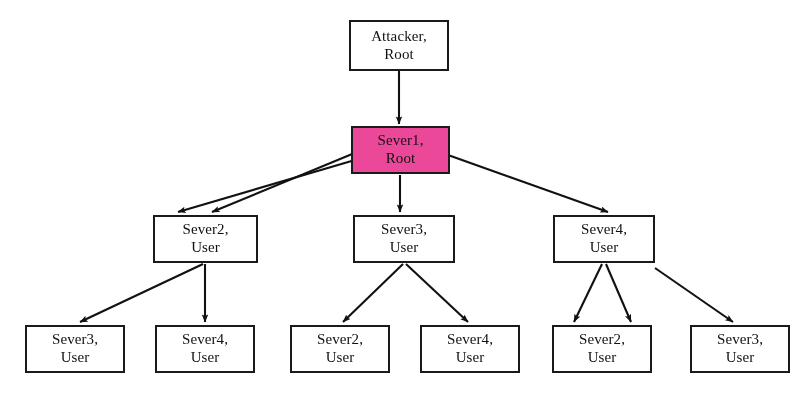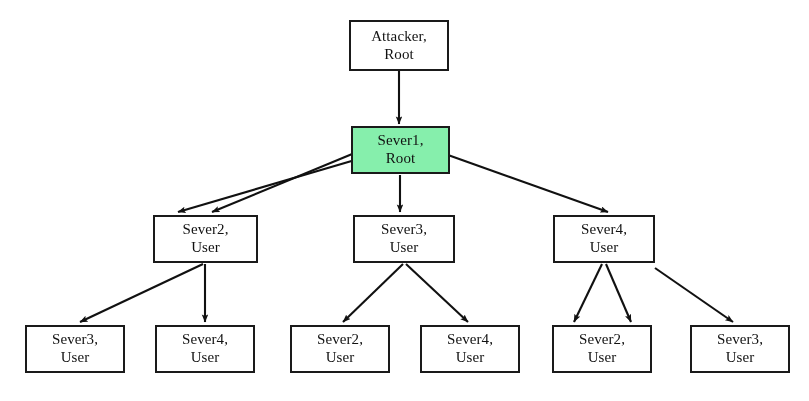--- a/index.html
+++ b/index.html
@@ -67,21 +67,21 @@
         <line x1="606" y1="264" x2="631" y2="322" stroke="#111111" marker-end="url(#arrowhead)"></line>
         <line x1="655" y1="268" x2="733" y2="322" stroke="#111111" marker-end="url(#arrowhead)"></line>
       </g>
   </svg>
 
   <div id="nodes-group">
       <div class="node" style="left: 349px; top: 20px; width: 100px; height: 51px; background: rgb(255, 255, 255); border-color: rgb(26, 26, 26);">
         <span class="line1">Attacker,</span>
         <span class="line2">Root</span>
       </div>
-      <div class="node" style="left: 351px; top: 126px; width: 99px; height: 48px; background: #86efac; border-color: rgb(26, 26, 26);">
+      <div class="node" style="left: 351px; top: 126px; width: 99px; height: 48px; background: #ec4899; border-color: rgb(26, 26, 26);">
         <span class="line1">Sever1,</span>
         <span class="line2">Root</span>
       </div>
       <div class="node" style="left: 153px; top: 215px; width: 105px; height: 48px; background: rgb(255, 255, 255); border-color: rgb(26, 26, 26);">
         <span class="line1">Sever2,</span>
         <span class="line2">User</span>
       </div>
       <div class="node" style="left: 353px; top: 215px; width: 102px; height: 48px; background: rgb(255, 255, 255); border-color: rgb(26, 26, 26);">
         <span class="line1">Sever3,</span>
         <span class="line2">User</span>

